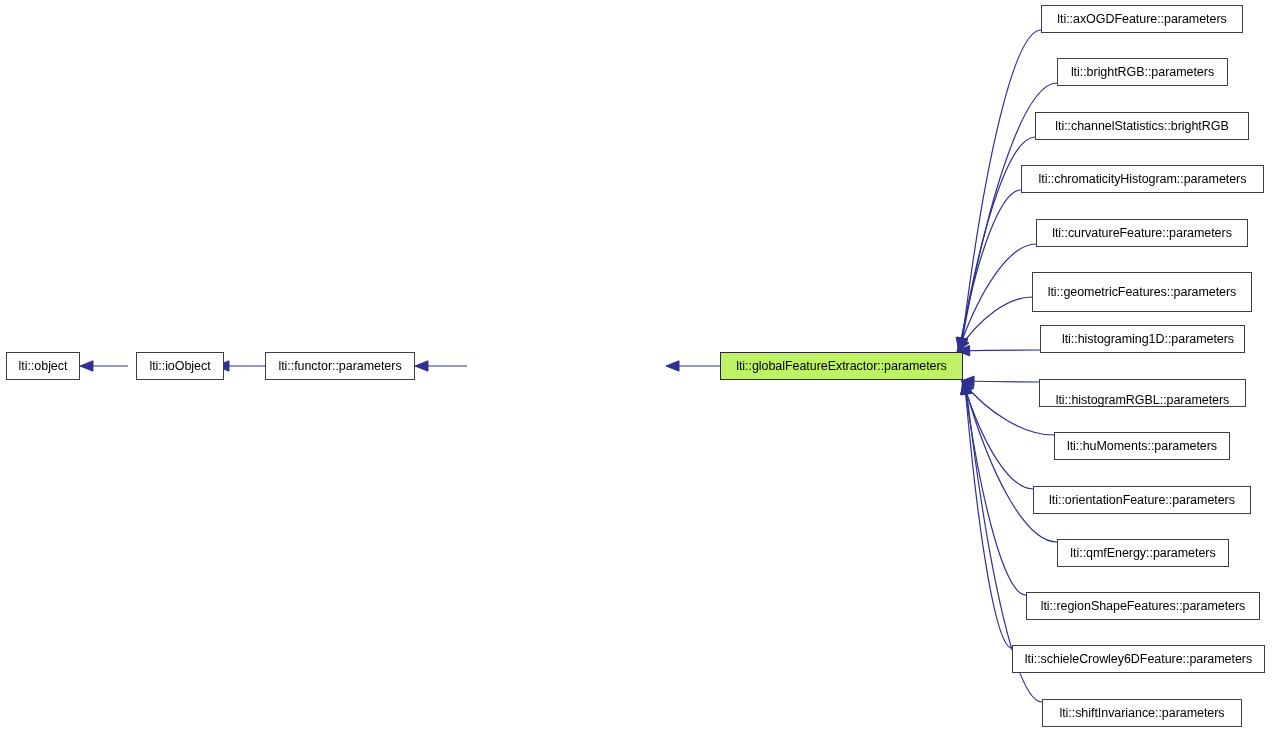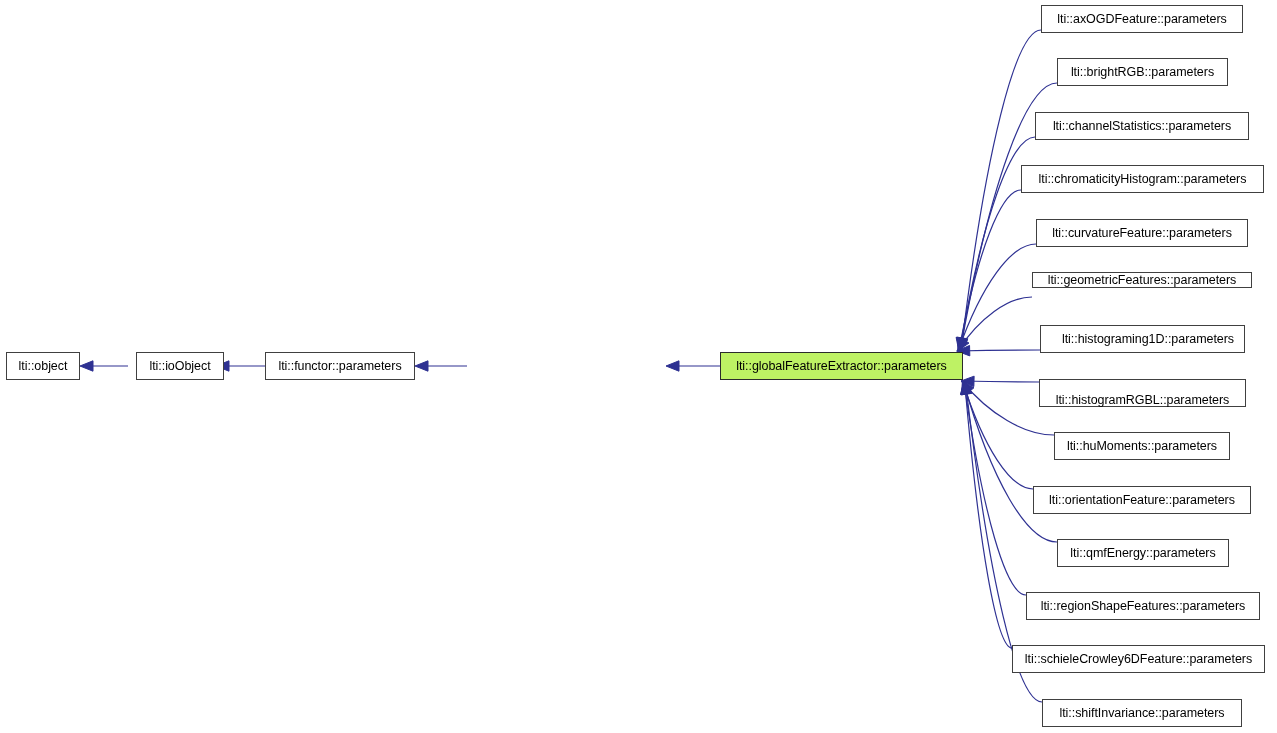--- a/index.html
+++ b/index.html
@@ -101,29 +101,29 @@
     <div class="node highlight" style="left: 720px; top: 352px; width: 243px; height: 28px;">
       <span class="node-label">lti::globalFeatureExtractor::parameters</span>
     </div>
     <div class="node" style="left: 1041px; top: 5px; width: 202px; height: 28px;">
       <span class="node-label">lti::axOGDFeature::parameters</span>
     </div>
     <div class="node" style="left: 1057px; top: 58px; width: 171px; height: 28px;">
       <span class="node-label">lti::brightRGB::parameters</span>
     </div>
     <div class="node" style="left: 1035px; top: 112px; width: 214px; height: 28px;">
-      <span class="node-label">lti::channelStatistics::parameters</span>
+      <span class="node-label">lti::channelStatistics::brightRGB</span>
     </div>
     <div class="node" style="left: 1021px; top: 165px; width: 243px; height: 28px;">
       <span class="node-label">lti::chromaticityHistogram::parameters</span>
     </div>
     <div class="node" style="left: 1036px; top: 219px; width: 212px; height: 28px;">
       <span class="node-label">lti::curvatureFeature::parameters</span>
     </div>
-    <div class="node" style="left: 1032px; top: 272px; width: 220px; height: 16px;">
+    <div class="node" style="left: 1032px; top: 272px; width: 220px; height: 40px;">
       <span class="node-label">lti::geometricFeatures::parameters</span>
     </div>
     <div class="node" style="left: 1040px; top: 325px; width: 205px; height: 28px; padding-left: 11px;">
       <span class="node-label">lti::histograming1D::parameters</span>
     </div>
     <div class="node" style="left: 1039px; top: 379px; width: 207px; height: 28px; align-items: flex-end;">
       <span class="node-label">lti::histogramRGBL::parameters</span>
     </div>
     <div class="node" style="left: 1054px; top: 432px; width: 176px; height: 28px;">
       <span class="node-label">lti::huMoments::parameters</span>

